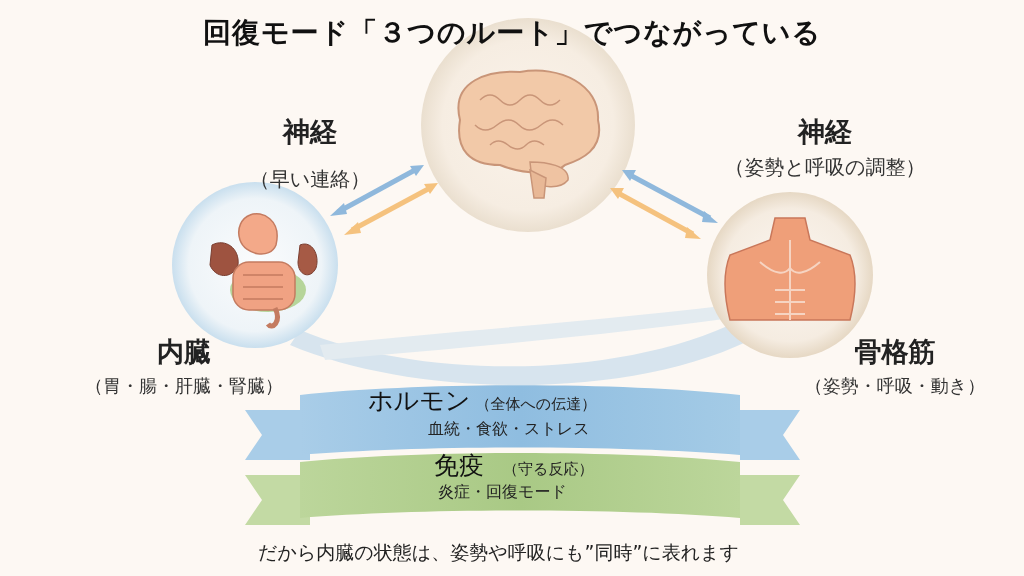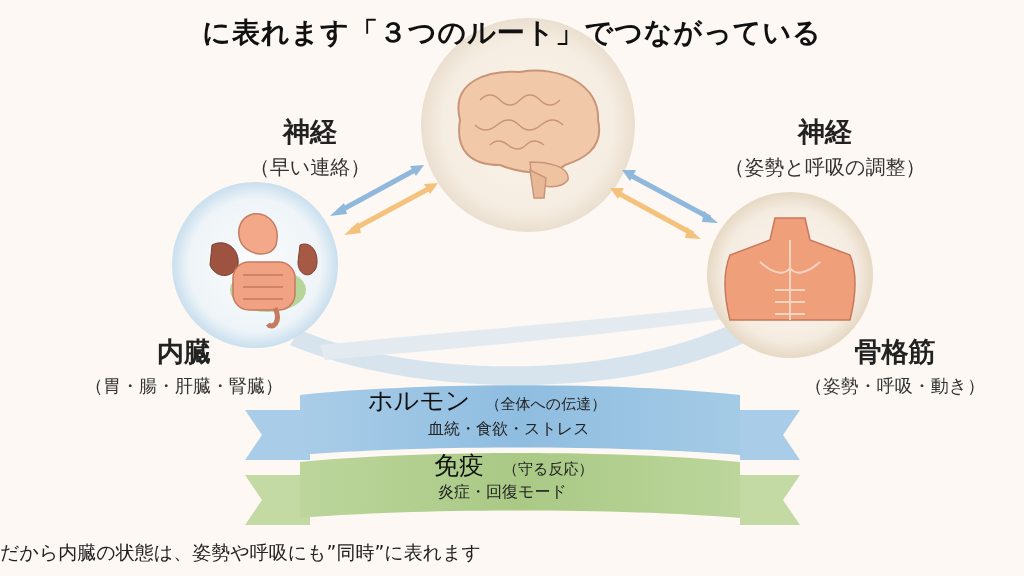--- a/index.html
+++ b/index.html
@@ -15,21 +15,21 @@
       left: 0; top: 14px; width: 1024px; text-align: center;
       font-size: 28px; font-weight: bold; letter-spacing: 1px; color: #111;
     }
     .label-main { font-size: 27px; text-align: center; color: #222; font-weight: bold; }
     .label-sub { font-size: 18px; text-align: center; color: #333; }
     svg.diagram { position: absolute; left: 0; top: 0; }
     .ribbon-text-main { font-size: 25px; color: #111; }
     .ribbon-text-note { font-size: 15px; color: #222; }
     .ribbon-text-sub { font-size: 16px; color: #222; }
     .footer {
-      left: 0; top: 540px; width: 997px; 
+      left: 0; top: 540px; width: 997px; text-align: center;
       font-size: 19px; color: #222;
     }
   </style>
 </head>
 <body>
 
 <svg class="diagram" width="1024" height="576" viewBox="0 0 1024 576">
   <defs>
     <radialGradient id="gBrain" cx="50%" cy="50%" r="50%">
       <stop offset="0%" stop-color="#fbf3ea"></stop>
@@ -122,45 +122,45 @@
     <path d="M300 395 C 420 382, 620 382, 740 395 L 740 455 C 620 445, 420 445, 300 455 Z" fill="url(#gRibBlue)"></path>
   </g>
 
   <g>
     <polygon points="245,475 310,475 310,525 245,525 262,500" fill="#c3daa4"></polygon>
     <polygon points="800,475 740,475 740,525 800,525 783,500" fill="#c3daa4"></polygon>
     <path d="M300 462 C 420 450, 620 450, 740 462 L 740 518 C 620 508, 420 508, 300 518 Z" fill="url(#gRibGreen)"></path>
   </g>
 </svg>
 
-<div class="abs title">に表れます「３つのルート」でつながっている</div>
+<div class="abs title">回復モード「３つのルート」でつながっている</div>
 
 <div class="abs" style="left:220px; top:114px; width:180px;">
   <div class="label-main">神経</div>
-  <div class="label-sub" style="font-size:20px; margin-top:4px;">（早い連絡）</div>
+  <div class="label-sub" style="font-size:20px; margin-top:16px;">（早い連絡）</div>
 </div>
 
 <div class="abs" style="left:690px; top:114px; width:270px;">
   <div class="label-main">神経</div>
   <div class="label-sub" style="font-size:20px; margin-top:4px;">（姿勢と呼吸の調整）</div>
 </div>
 
 <div class="abs" style="left:54px; top:334px; width:260px;">
   <div class="label-main">内臓</div>
   <div class="label-sub" style="margin-top:4px;text-align:center;">（胃・腸・肝臓・腎臓）</div>
 </div>
 
 <div class="abs" style="left:780px; top:334px; width:230px;">
   <div class="label-main">骨格筋</div>
   <div class="label-sub" style="margin-top:4px;">（姿勢・呼吸・動き）</div>
 </div>
 
 <div class="abs" style="left:368px; top:384px;">
   <span class="ribbon-text-main">ホルモン</span>
-  <span class="ribbon-text-note" style="margin-left:10px;">（全体への伝達）</span>
+  <span class="ribbon-text-note" style="">（全体への伝達）</span>
 </div>
 <div class="abs ribbon-text-sub" style="left:428px; top:419px;">血統・食欲・ストレス</div>
 
 <div class="abs" style="left:434px; top:449px;">
   <span class="ribbon-text-main">免疫</span>
   <span class="ribbon-text-note" style="margin-left:14px;">（守る反応）</span>
 </div>
 <div class="abs ribbon-text-sub" style="left:438px; top:482px;">炎症・回復モード</div>
 
 <div class="abs footer">だから内臓の状態は、姿勢や呼吸にも”同時”に表れます</div>

